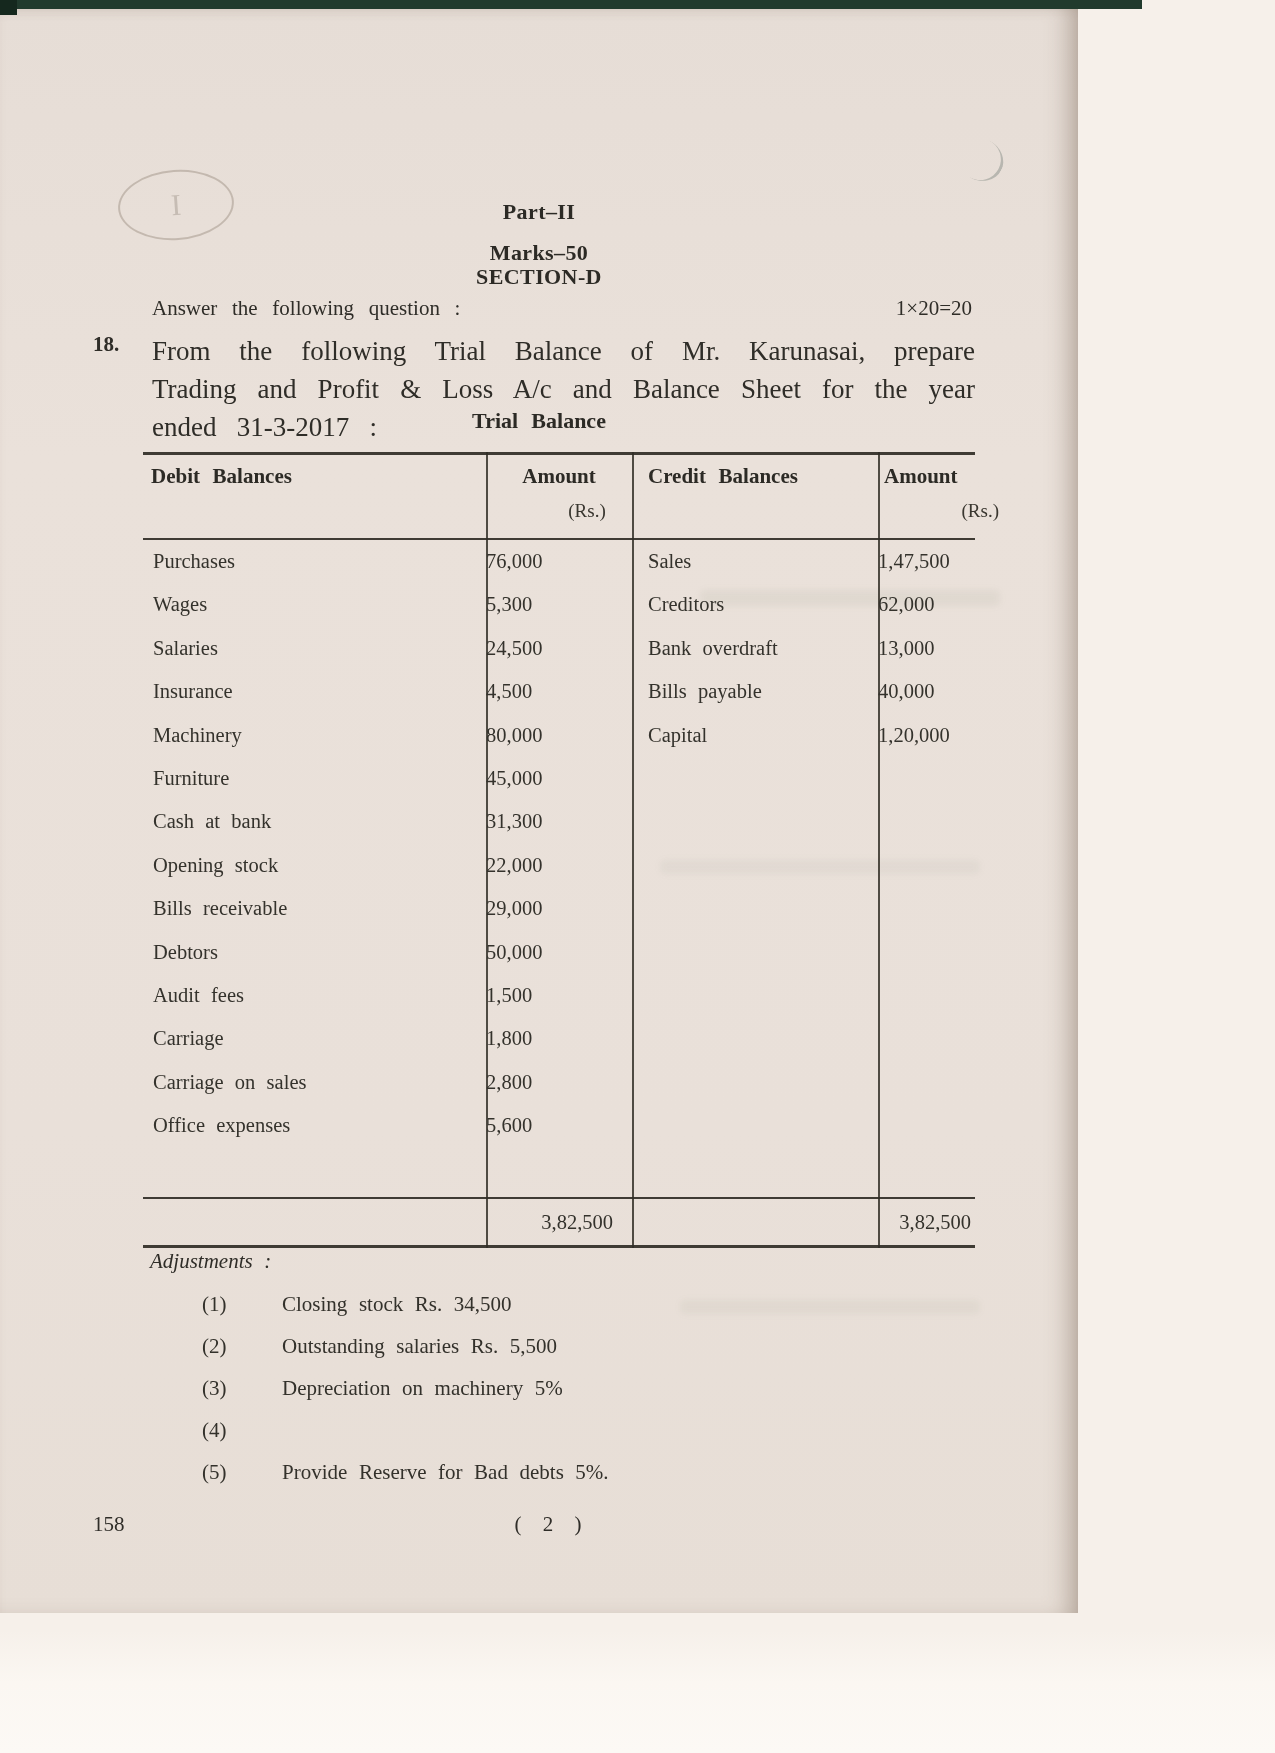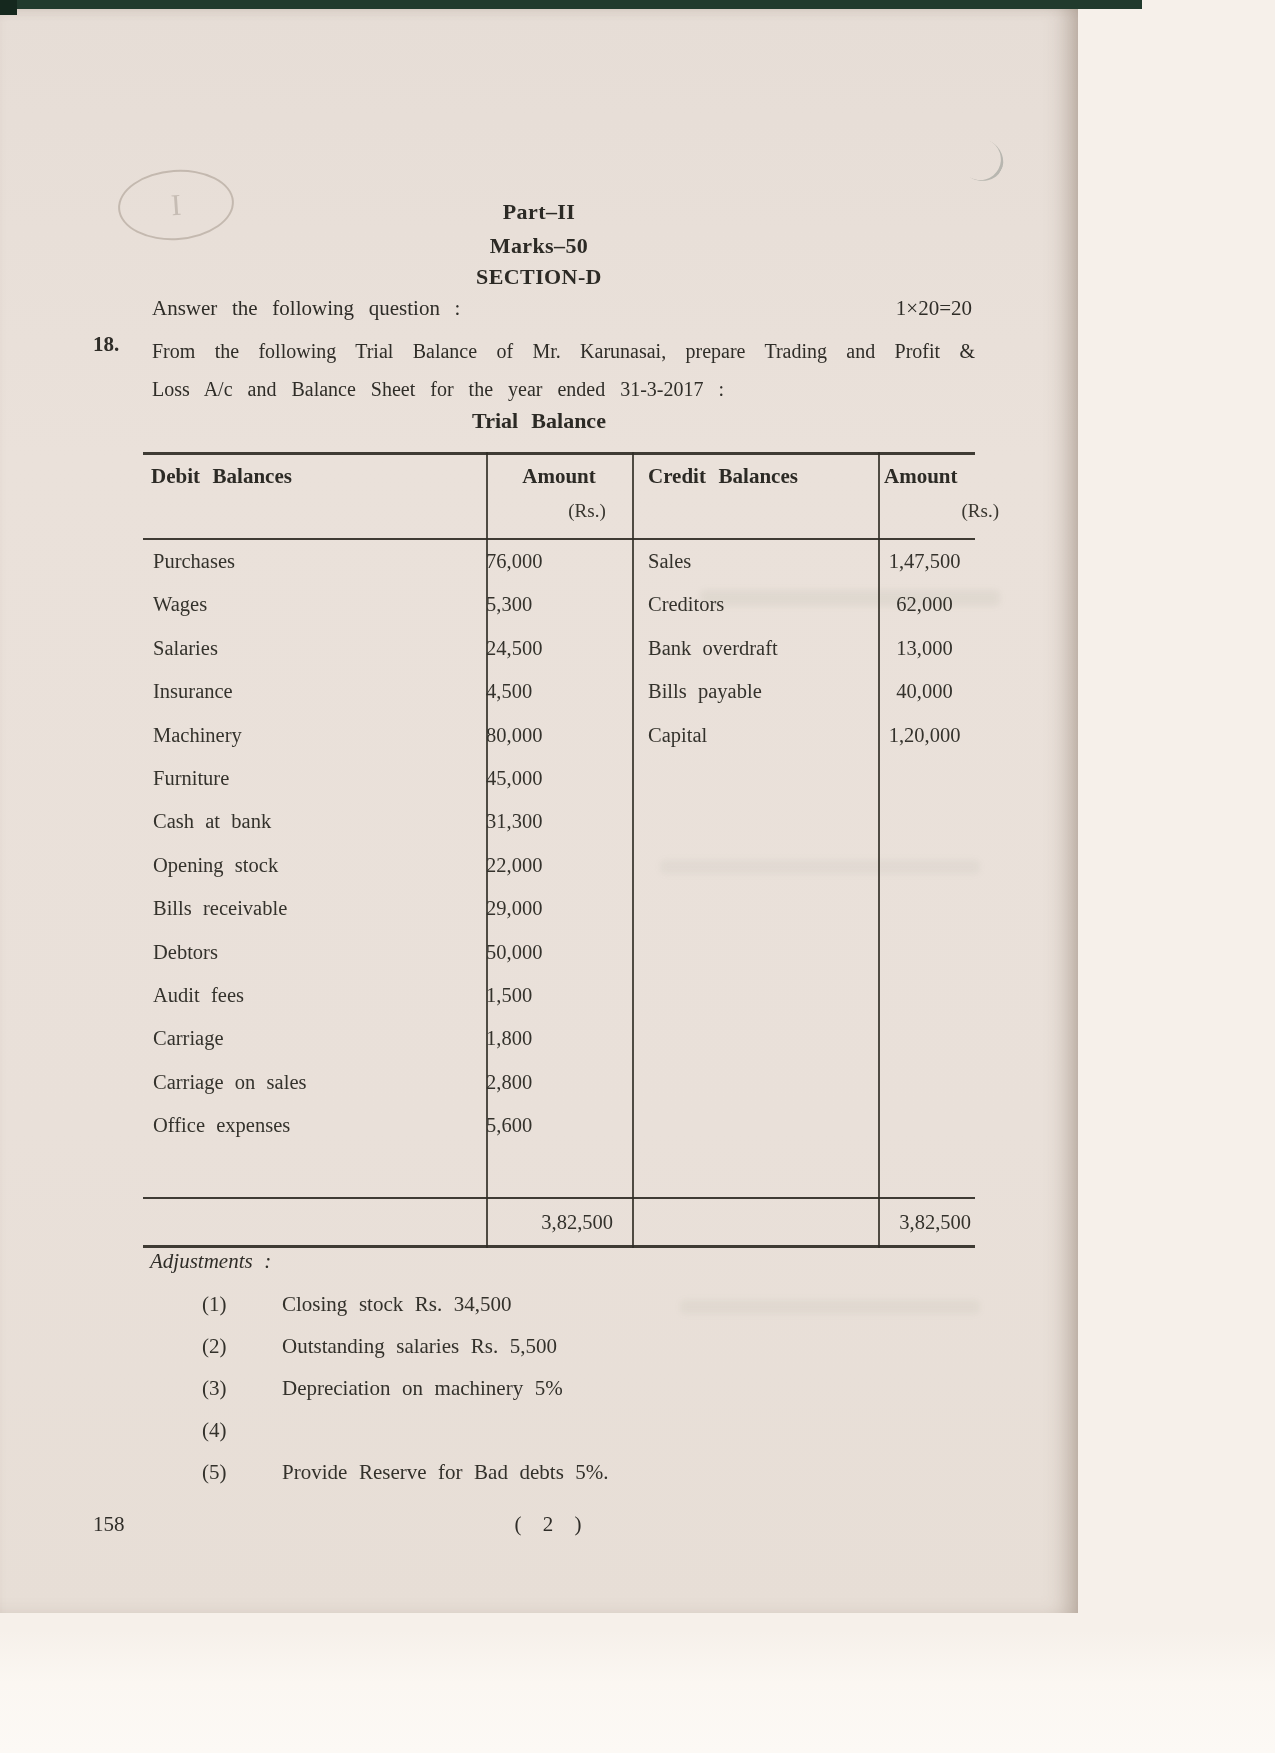--- a/index.html
+++ b/index.html
@@ -25,21 +25,21 @@
   .penmark{
     position:absolute;left:955px;top:138px;width:46px;height:42px;z-index:2;
     border-right:3px solid rgba(85,100,92,.32);border-radius:60%;transform:rotate(28deg);
   }
   .content{position:absolute;left:0;top:0;width:1275px;height:1278px;z-index:5;}
   .abs{position:absolute;}
   .center-head{left:0;width:1078px;text-align:center;font-weight:bold;font-size:22px;letter-spacing:.4px;color:#2c2a25;}
   .instruction{left:152px;top:296px;font-size:21px;word-spacing:.45em;}
   .marks-right{left:770px;top:296px;width:202px;text-align:right;font-size:21px;}
   .qnum{left:93px;top:332px;font-size:21px;font-weight:bold;}
-  .qtext{left:152px;top:332px;width:823px;font-size:20px;line-height:38px;text-align:justify;word-spacing:.5em;}
+  .qtext{left:152px;top:332px;width:823px;font-size:27px;line-height:38px;text-align:justify;word-spacing:.5em;}
   .tb-title{left:0;top:408px;width:1078px;text-align:center;font-weight:bold;font-size:22px;word-spacing:.35em;color:#2c2a25;}
   
   .table{position:absolute;left:143px;top:452px;width:832px;height:796px;}
   .vline{position:absolute;top:0;height:796px;width:1.6px;background:rgba(52,48,40,.85);}
   .v1{left:343px;} .v2{left:489px;} .v3{left:735px;}
   .hline{position:absolute;left:0;width:832px;background:rgba(48,45,38,.92);}
   .h-top{top:0;height:2.6px;}
   .h-head{top:86px;height:2.3px;}
   .h-tot{top:745px;height:1.8px;}
   .h-bot{top:793px;height:2.6px;}
@@ -49,21 +49,21 @@
   .th-credit{left:505px;}
   .th-camount{left:741px;}
   .rs{position:absolute;top:48px;font-size:19px;color:#3a3730;padding-left:28px;}
   .rs1{left:343px;width:146px;text-align:center;}
   .rs2{left:735px;width:93px;text-align:right;}
   .rows{position:absolute;left:0;top:88px;width:832px;}
   .trow{position:relative;height:43.4px;line-height:43.4px;font-size:20.5px;color:#34322c;}
   .dlabel{position:absolute;left:10px;white-space:nowrap;word-spacing:.3em;}
   .damount{position:absolute;left:343px;width:127px;text-align:left;}
   .clabel{position:absolute;left:505px;white-space:nowrap;word-spacing:.3em;}
-  .camount{position:absolute;left:735px;width:93px;text-align:center;}
+  .camount{position:absolute;left:735px;width:93px;text-align:left;}
   .total{position:absolute;top:745px;height:48px;line-height:50px;font-size:20.5px;text-align:right;color:#34322c;}
   .total-debit{left:343px;width:127px;}
   .total-credit{left:735px;width:93px;}
   
   .adj-title{left:150px;top:1249px;font-size:21px;font-style:italic;word-spacing:.3em;}
   .adj-list{position:absolute;left:0;top:1283px;width:900px;}
   .adj-row{position:relative;height:42px;line-height:42px;font-size:21px;color:#33312b;}
   .adj-num{position:absolute;left:202px;}
   .adj-text{position:absolute;left:282px;word-spacing:.3em;white-space:nowrap;}
   .pg-left{left:93px;top:1512px;font-size:21px;}
@@ -79,21 +79,21 @@
   <div class="stamp">
       <span>I</span>
     </div>
   <div class="penmark"></div>
   <div class="smudge" style="left:700px;top:590px;width:300px;height:16px;background:rgba(100,120,90,.07);"></div>
   <div class="smudge" style="left:660px;top:860px;width:320px;height:14px;background:rgba(100,115,95,.06);"></div>
   <div class="smudge" style="left:680px;top:1300px;width:300px;height:14px;background:rgba(105,115,90,.06);"></div>
 
   <div class="content">
     <div class="abs center-head" style="top:199px">Part–II</div>
-    <div class="abs center-head" style="top:233px">Marks–50</div>
+    <div class="abs center-head" style="top:240px">Marks–50</div>
     <div class="abs center-head" style="top:264px">SECTION-D</div>
 
     <div class="abs instruction">Answer the following question :</div>
     <div class="abs marks-right">1×20=20</div>
 
     <div class="abs qnum">18.</div>
     <div class="abs qtext">From the following Trial Balance of Mr. Karunasai, prepare Trading and Profit &amp; Loss A/c and Balance Sheet for the year ended 31-3-2017 :</div>
 
     <div class="abs tb-title">Trial Balance</div>
 

